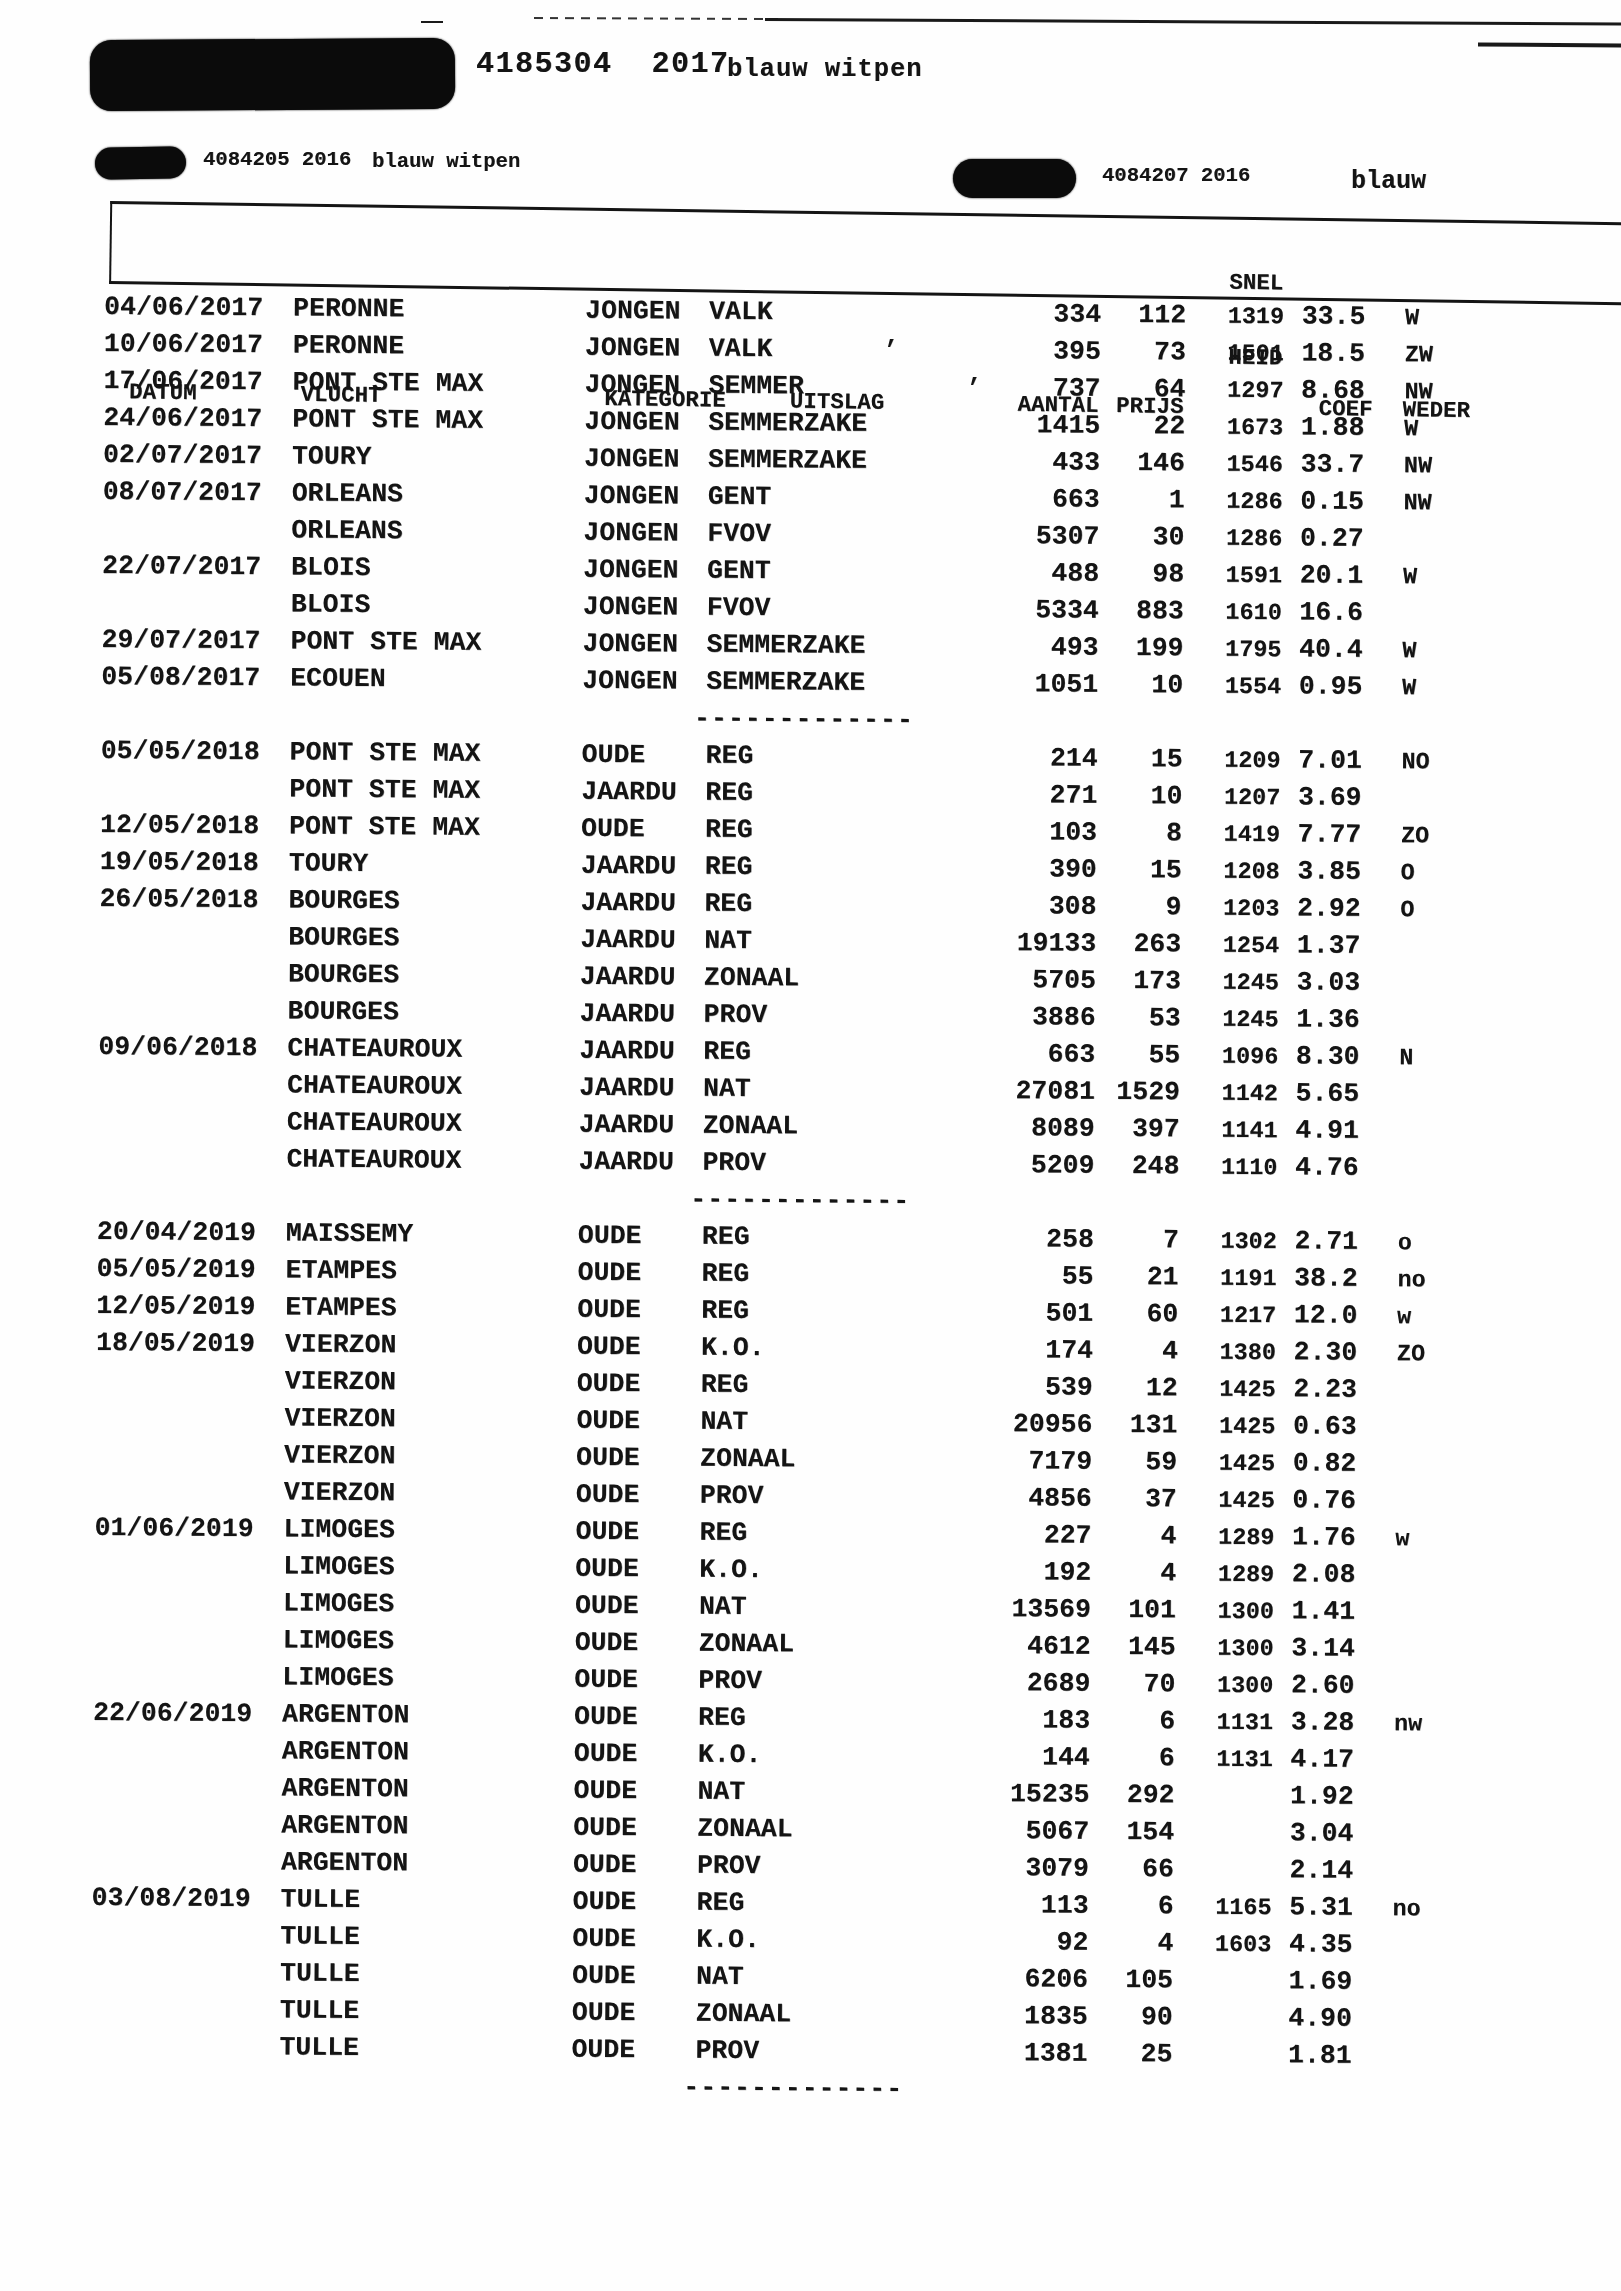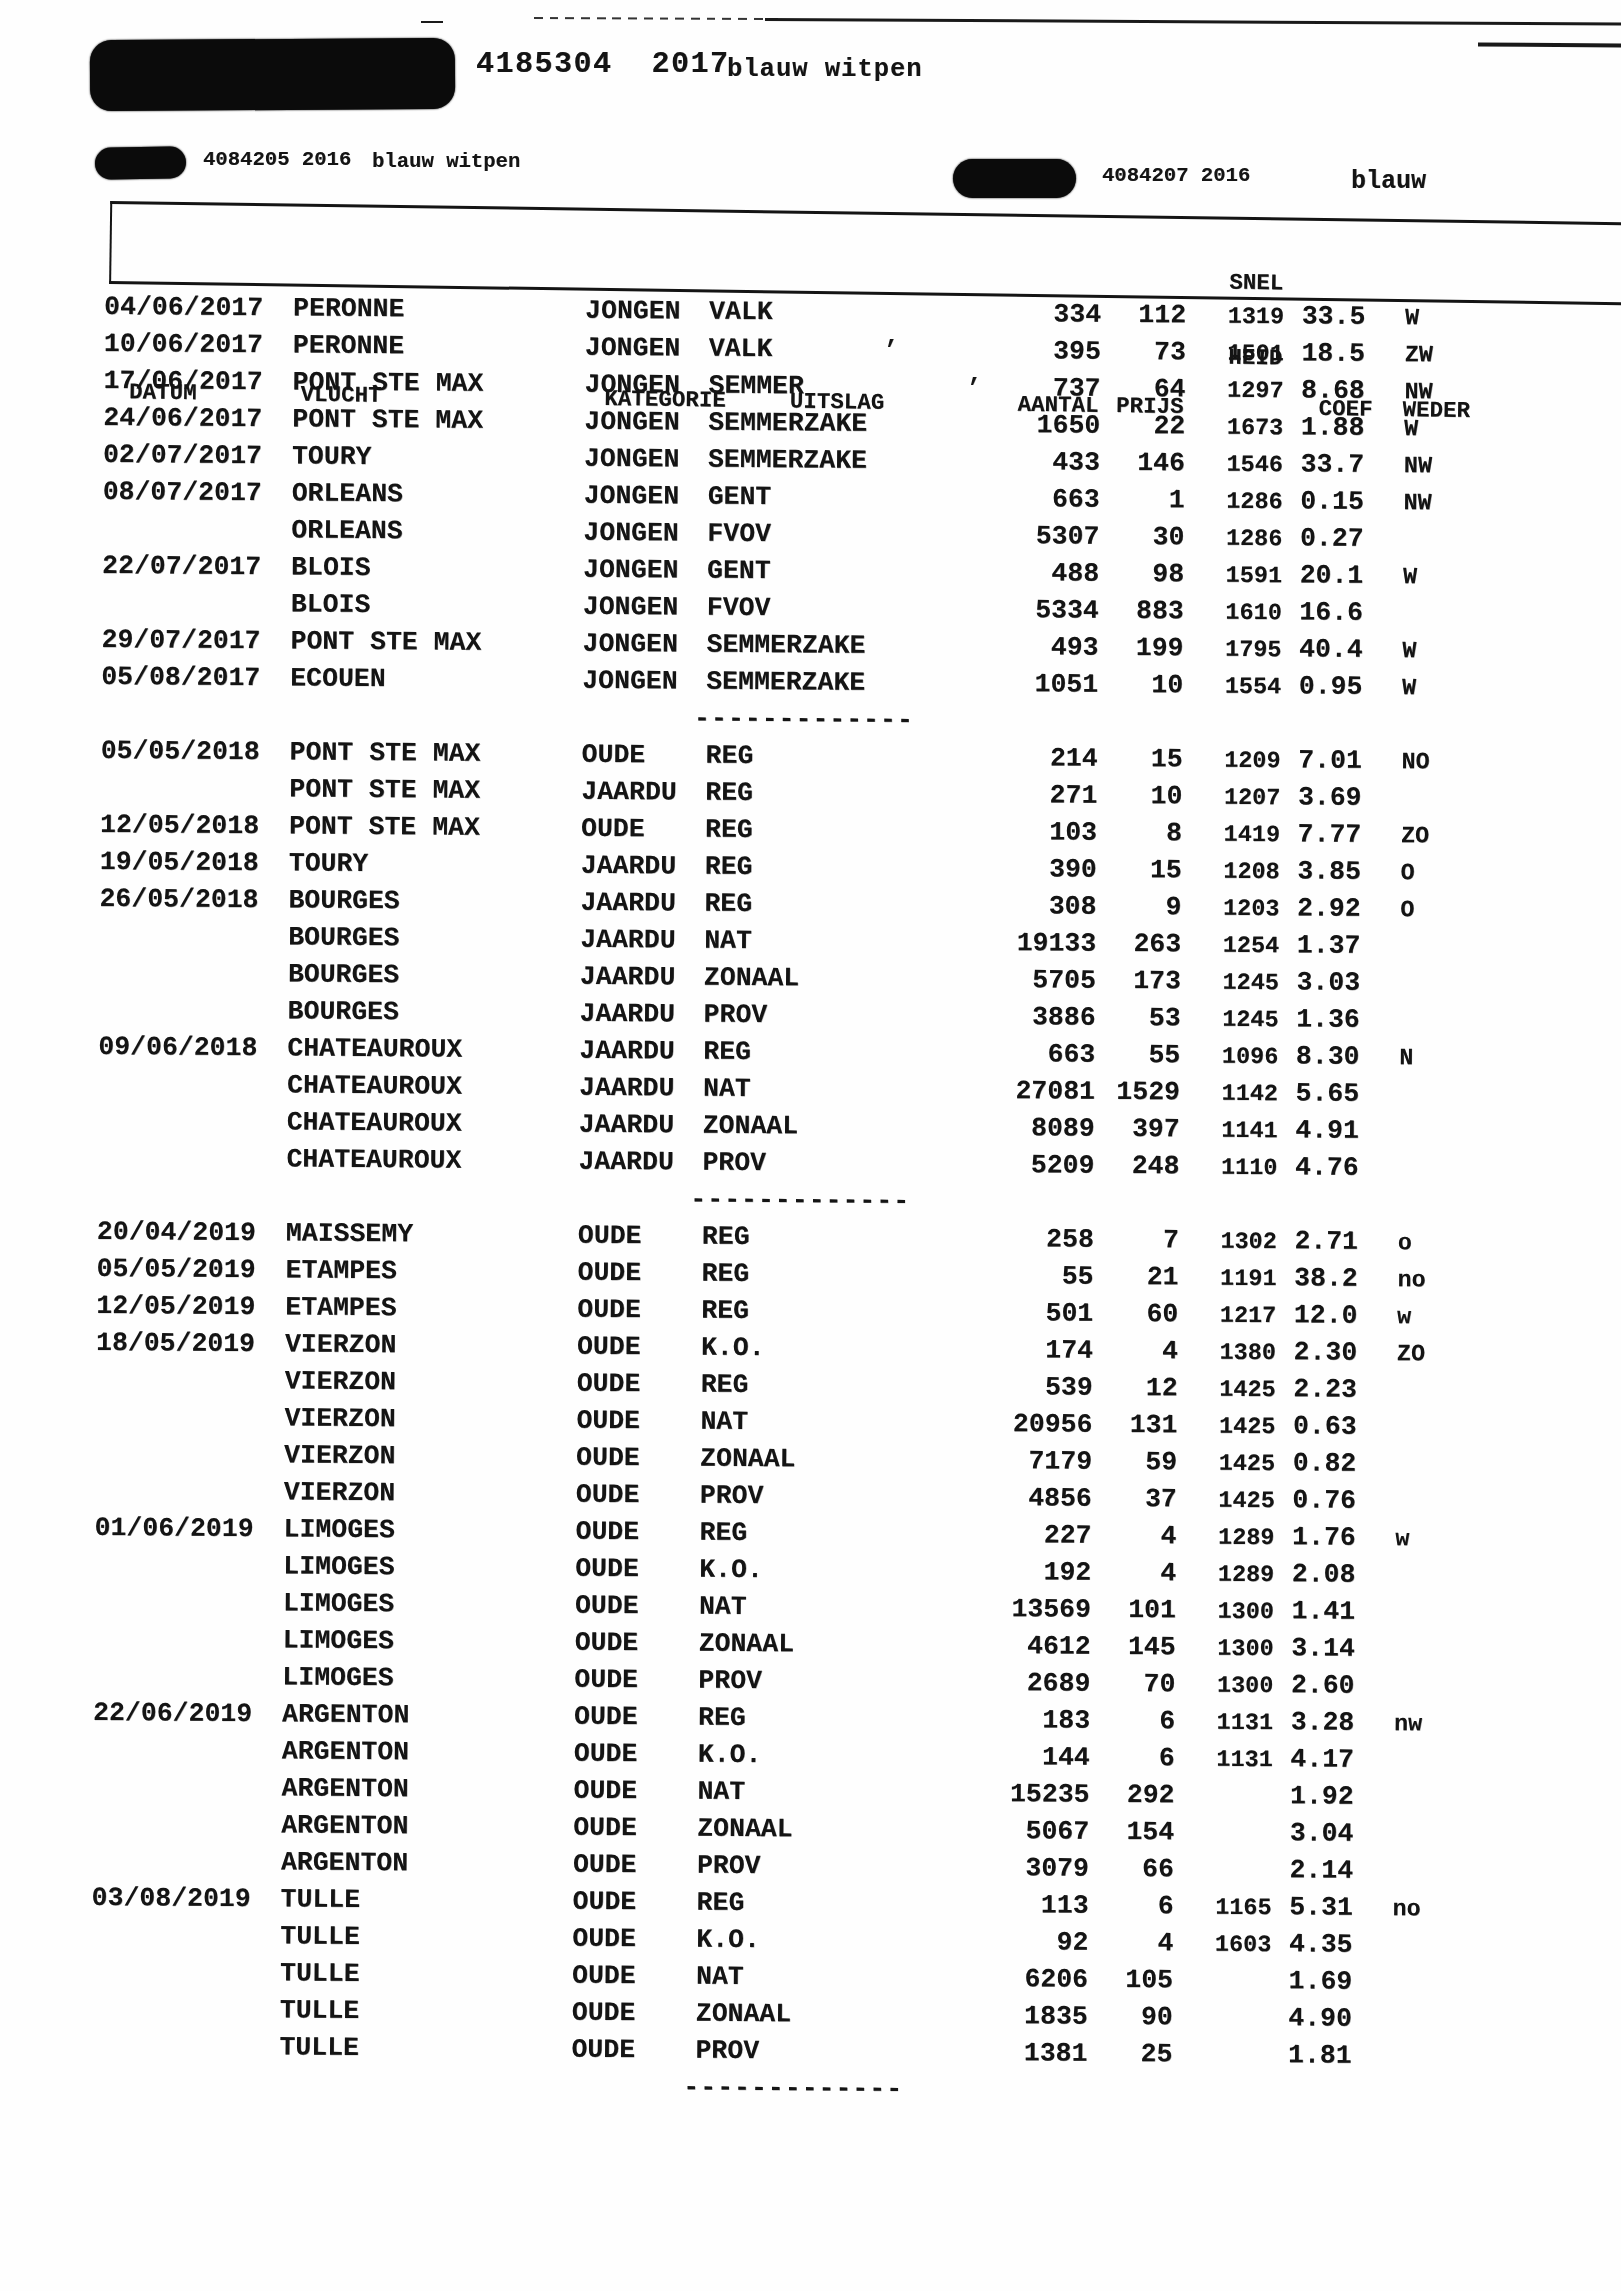--- a/index.html
+++ b/index.html
@@ -150,21 +150,21 @@
     <span class="c snel">1297</span>
     <span class="c coef">8.68</span>
     <span class="c weder">NW</span>
   </div>
 
   <div class="row">
     <span class="c datum">24/06/2017</span>
     <span class="c vlucht">PONT STE MAX</span>
     <span class="c kat">JONGEN</span>
     <span class="c uitslag">SEMMERZAKE</span>
-    <span class="c aantal">1650</span>
+    <span class="c aantal">1415</span>
     <span class="c prijs">22</span>
     <span class="c snel">1673</span>
     <span class="c coef">1.88</span>
     <span class="c weder">W</span>
   </div>
 
   <div class="row">
     <span class="c datum">02/07/2017</span>
     <span class="c vlucht">TOURY</span>
     <span class="c kat">JONGEN</span>

